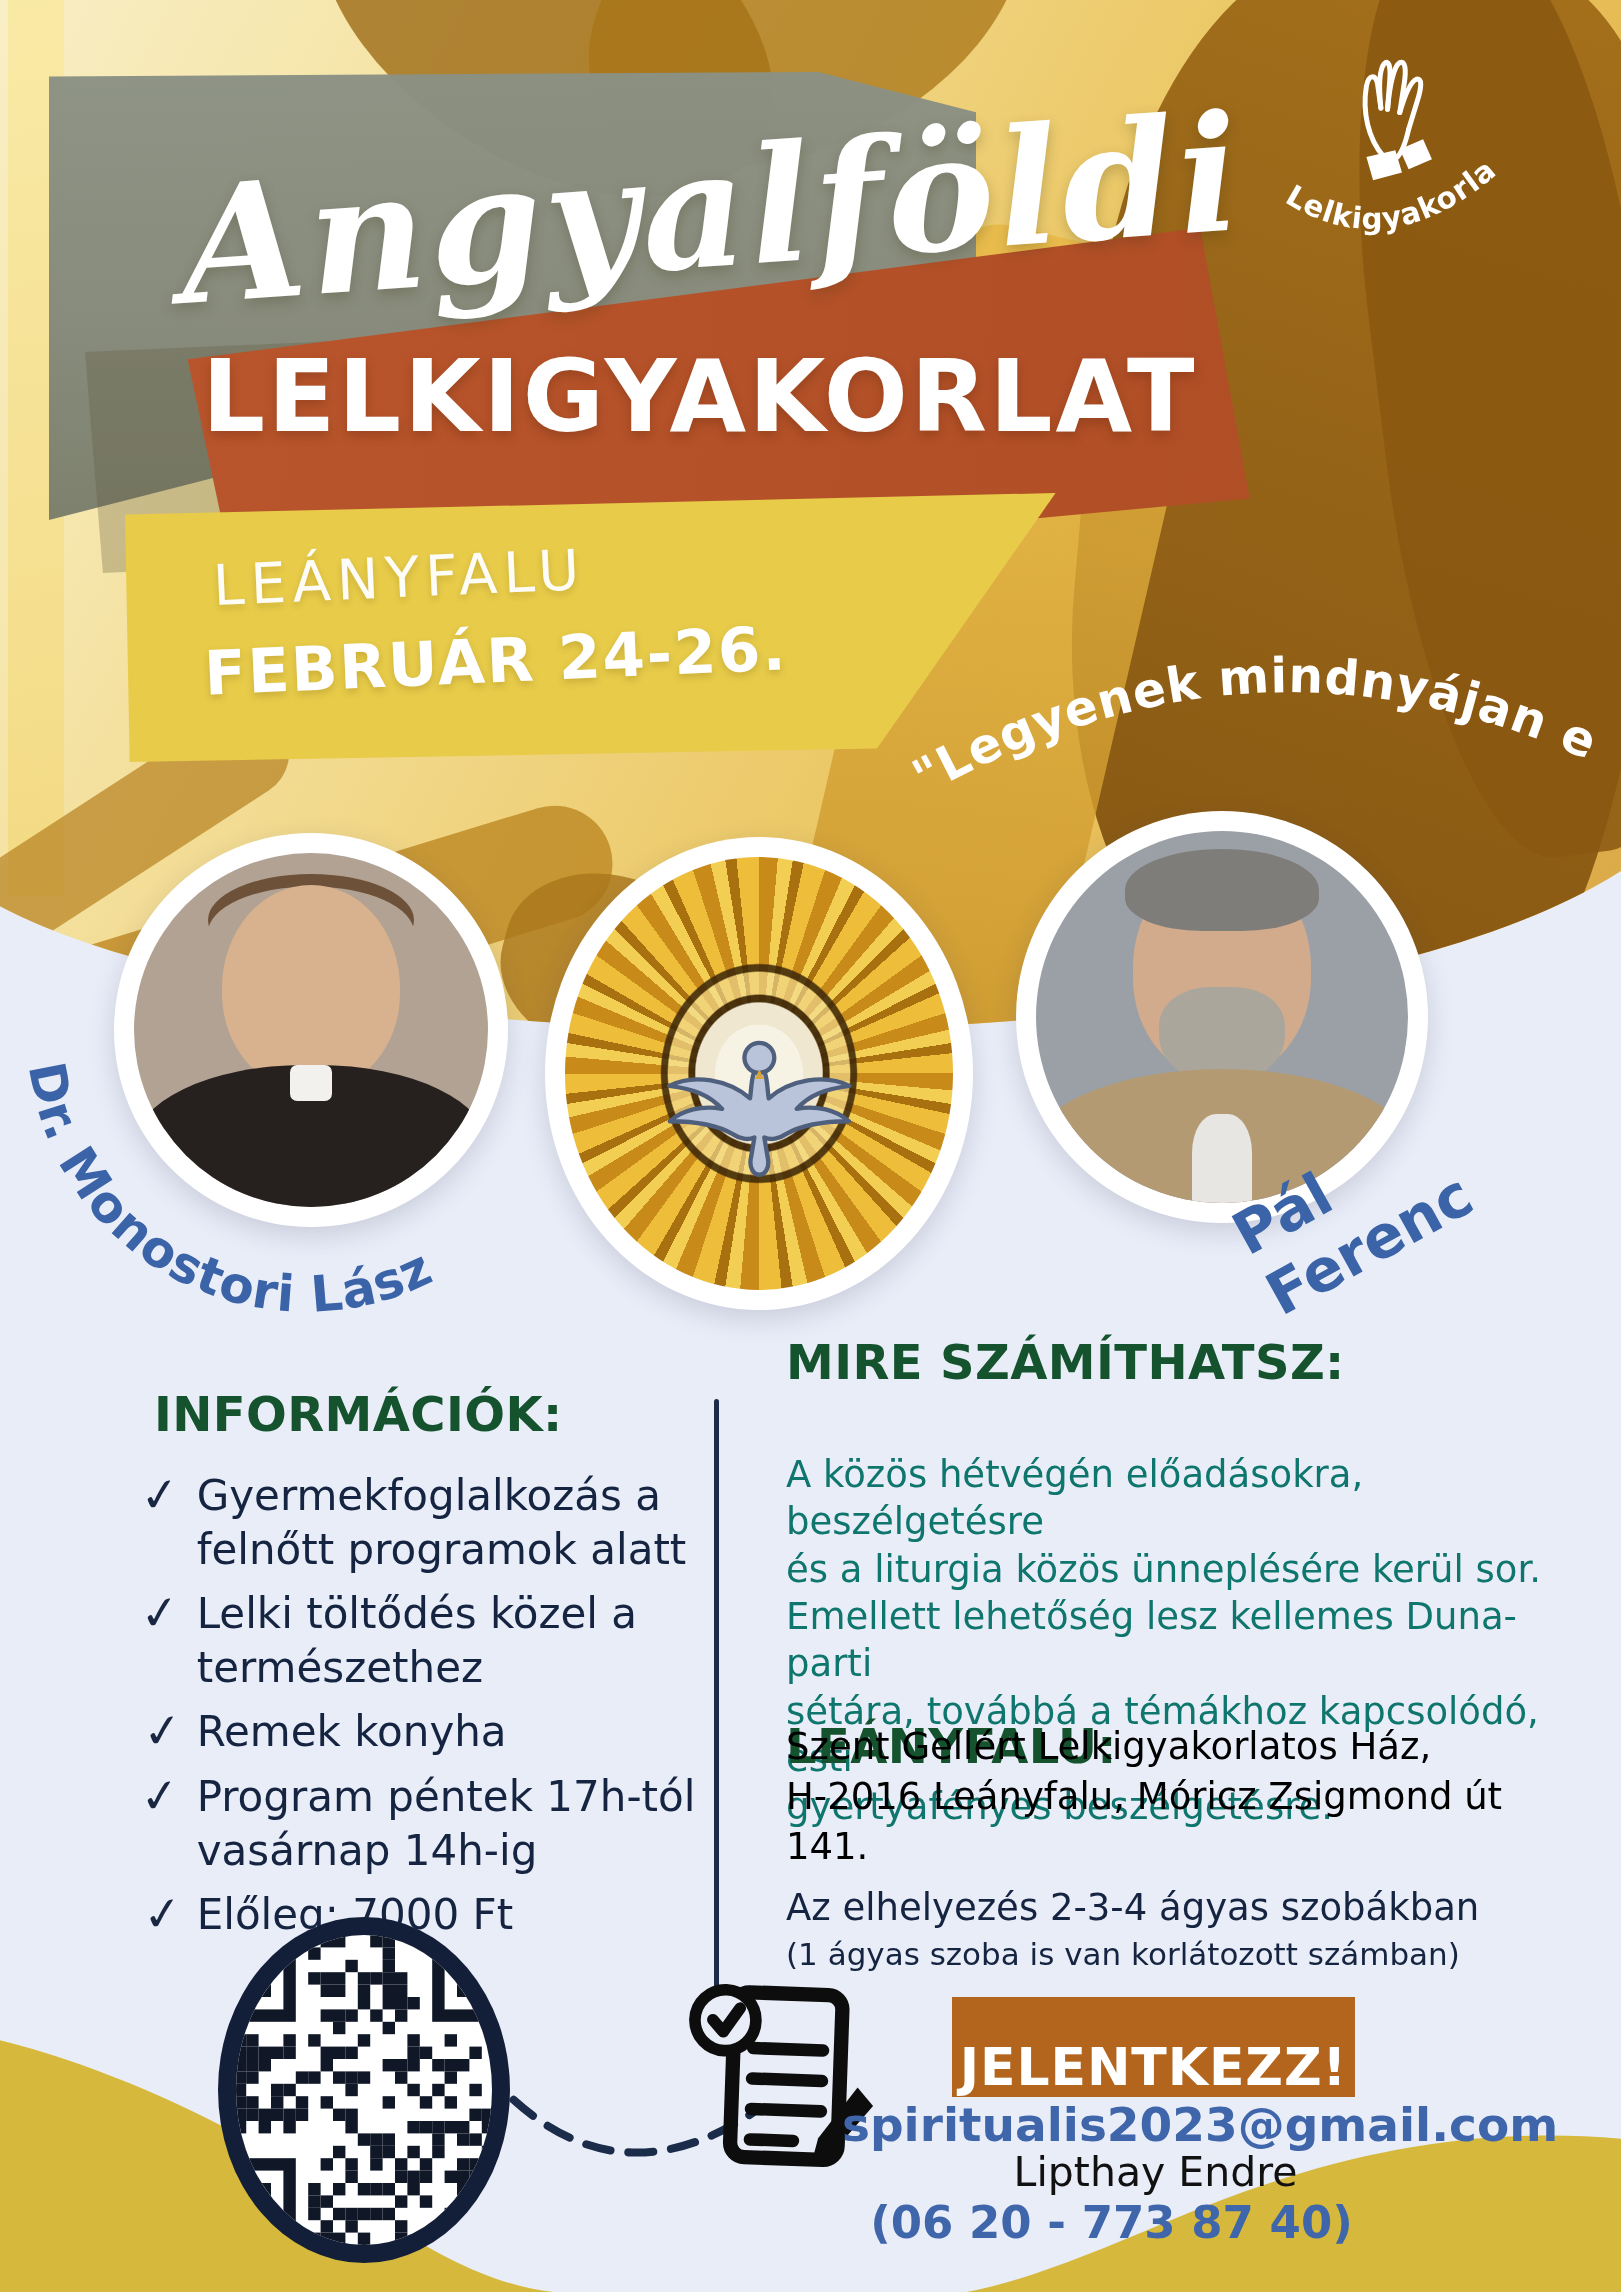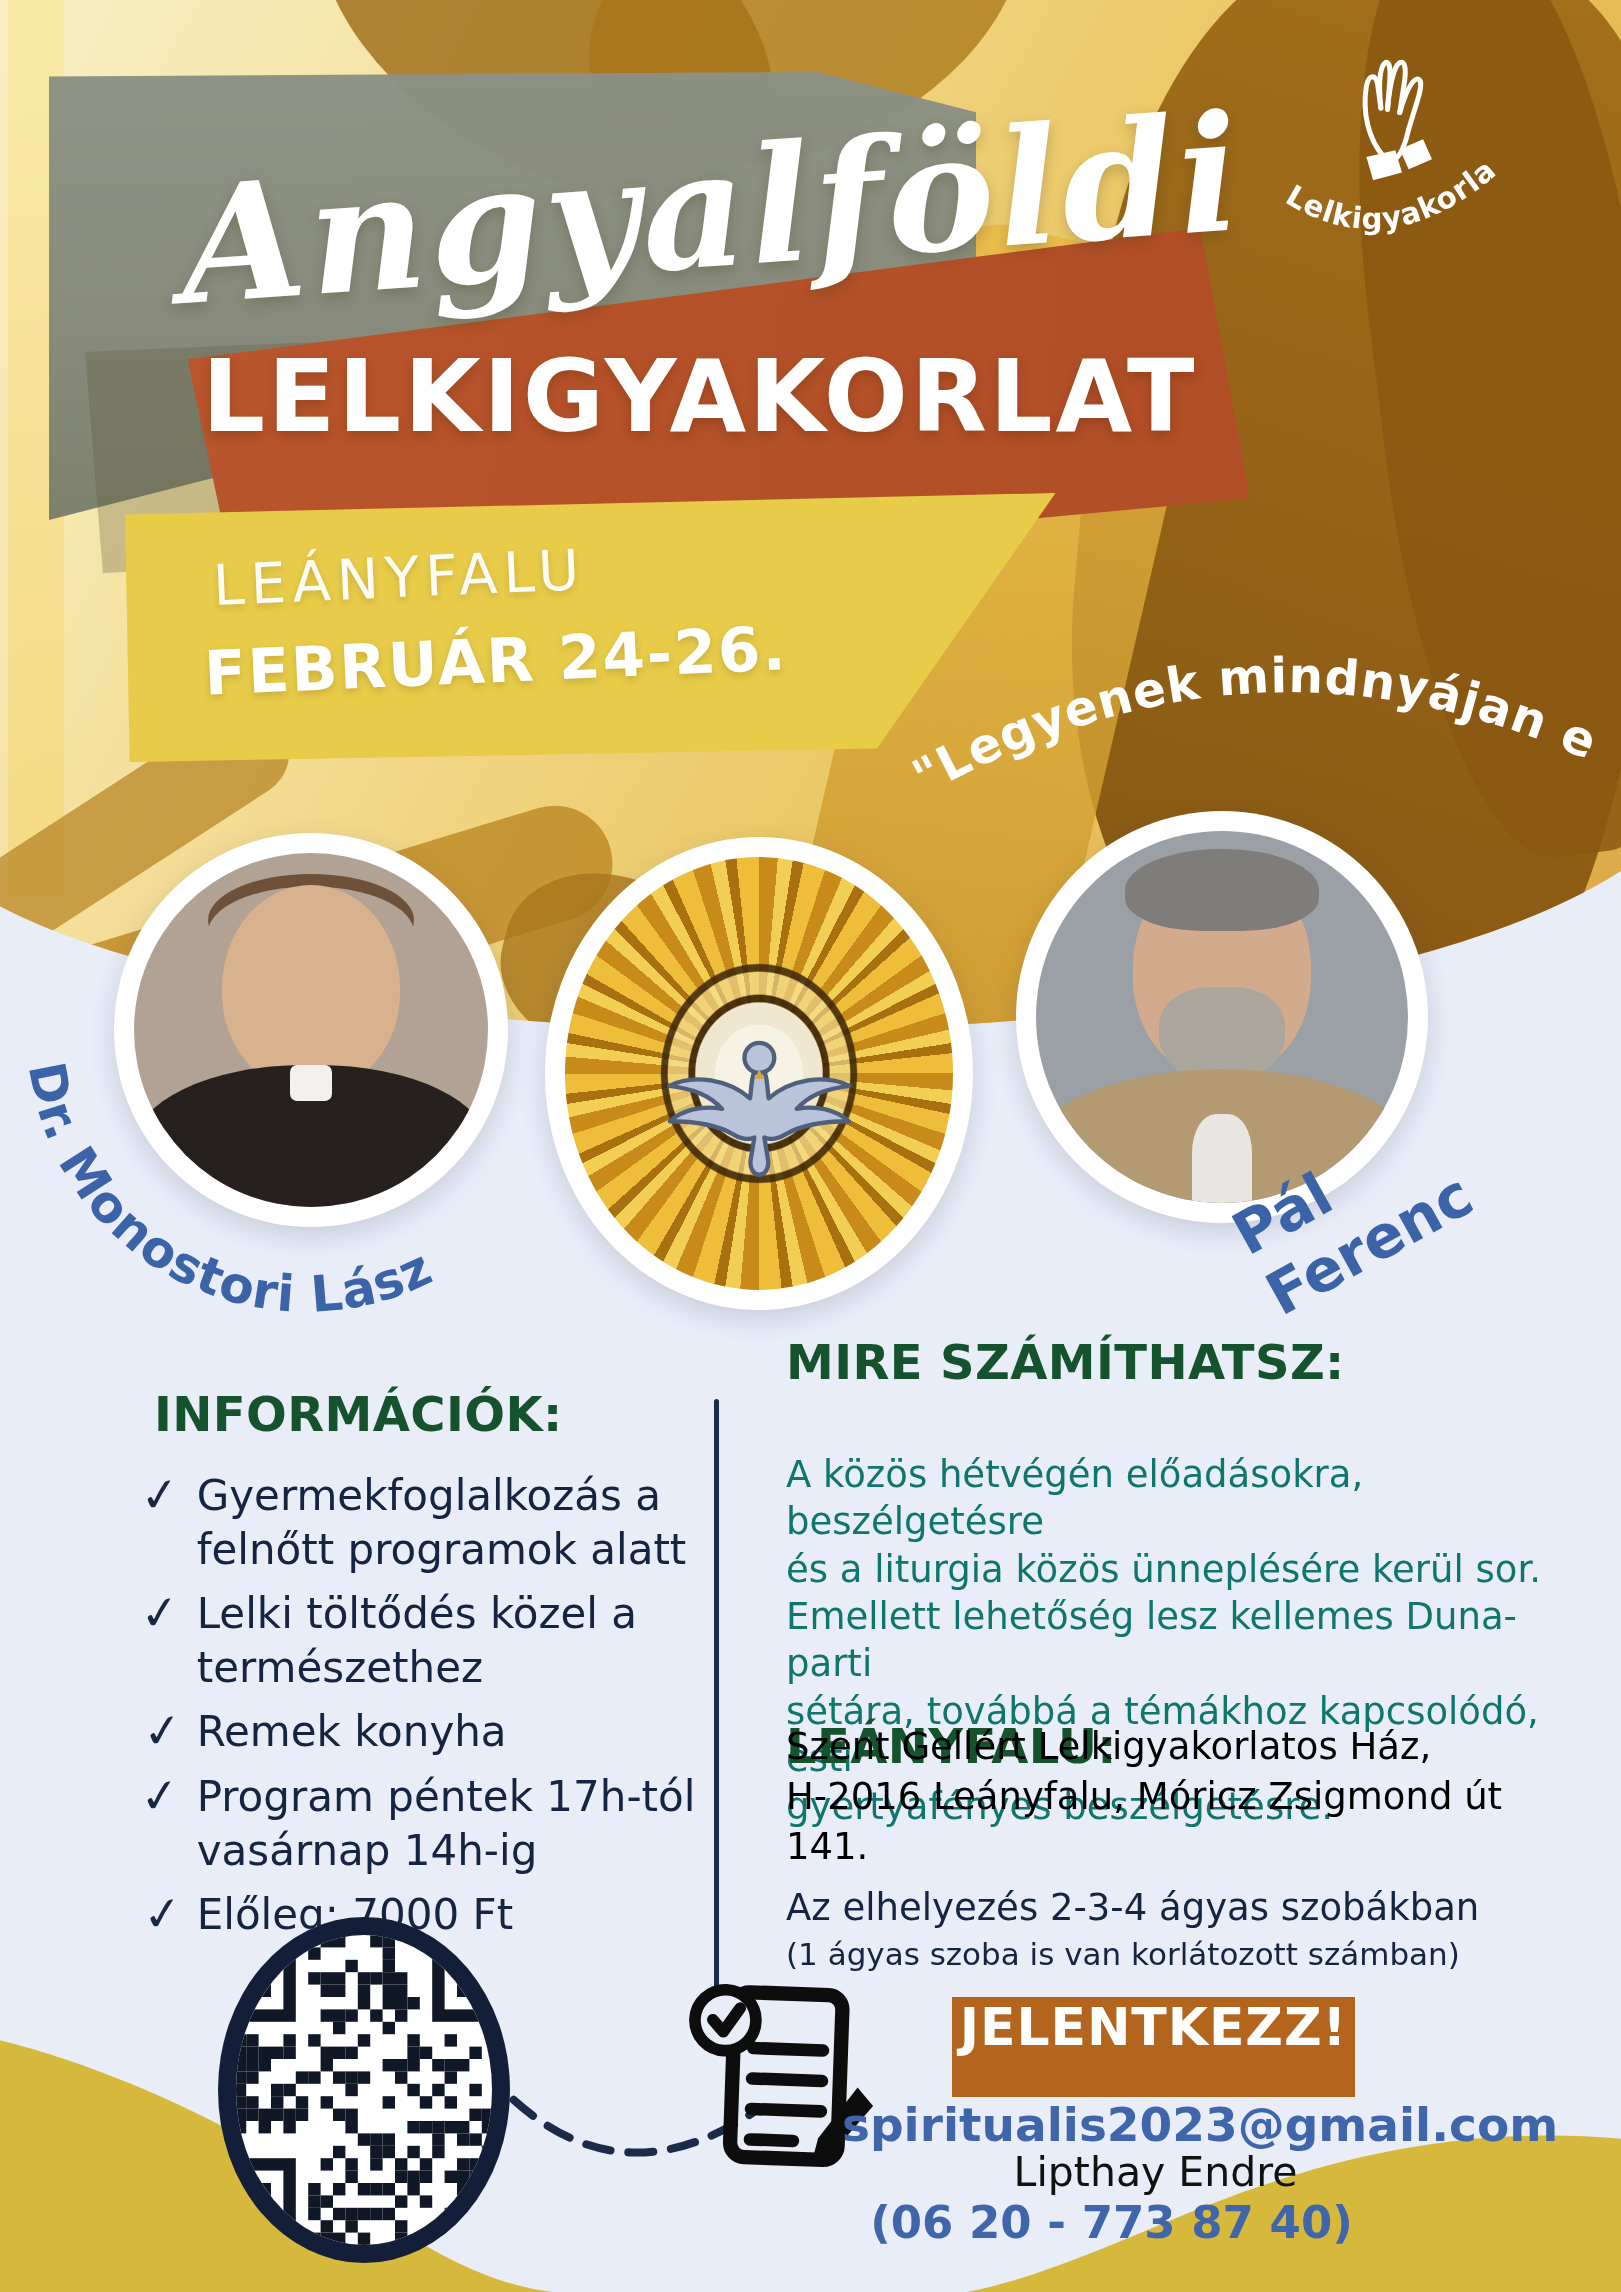--- a/index.html
+++ b/index.html
@@ -120,21 +120,21 @@
   .rooms-note{left:786px;top:1936px;width:788px;z-index:10;color:#152441;font-size:31px;}
 
   
   .waves{left:0;top:0;width:1621px;height:2293px;z-index:2;pointer-events:none;}
   .qr{left:218px;top:1917px;width:292px;height:346px;z-index:11;
       border-radius:50%;background:#131f38;}
   .qr-inner{position:absolute;inset:18px;border-radius:50%;background:#fff;overflow:hidden;}
   .connector-svg{left:497px;top:2073px;z-index:11;}
   .clip-svg{left:682px;top:1963px;z-index:11;}
   .cta-btn{left:952px;top:1997px;width:403px;height:100px;background:#b3641d;z-index:11;
-      display:flex;align-items:flex-start;justify-content:center;color:#fff;
+      display:flex;align-items:flex-end;justify-content:center;color:#fff;
       font-size:52px;font-weight:bold;letter-spacing:0.9px;cursor:pointer;}
   .cta-email{left:842px;top:2097px;width:627px;text-align:center;z-index:11;
       color:#3f66ab;font-weight:bold;font-size:47px;cursor:pointer;}
   .cta-name{left:842px;top:2148px;width:627px;text-align:center;z-index:11;
       color:#111;font-size:41px;}
   .cta-phone{left:798px;top:2196px;width:627px;text-align:center;z-index:11;
       color:#3f66ab;font-weight:bold;font-size:45px;}
 </style>
 </head>
 <body>

